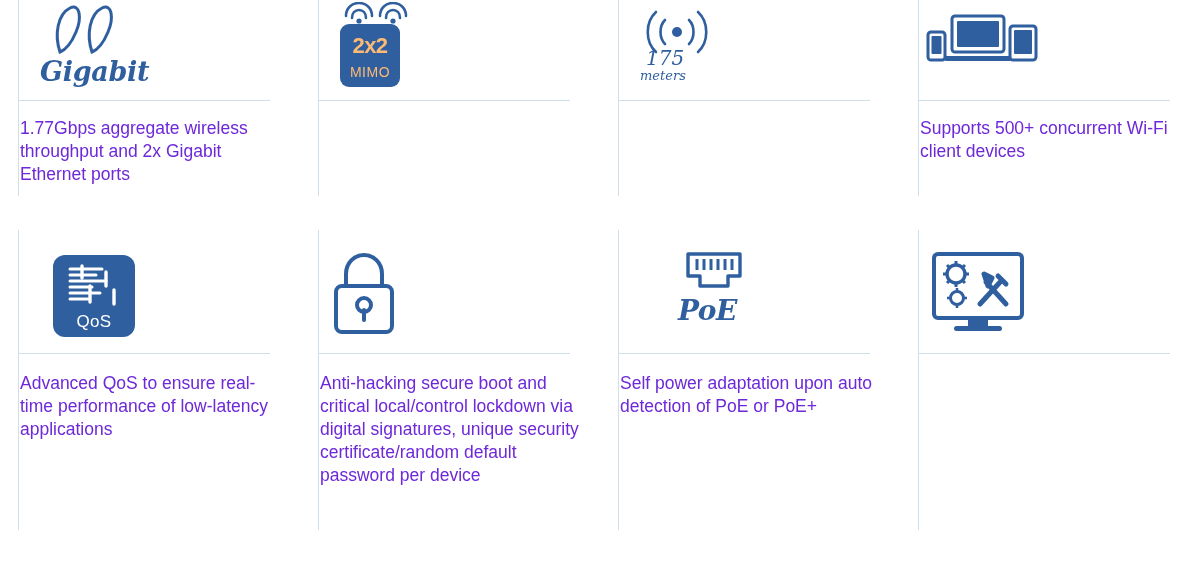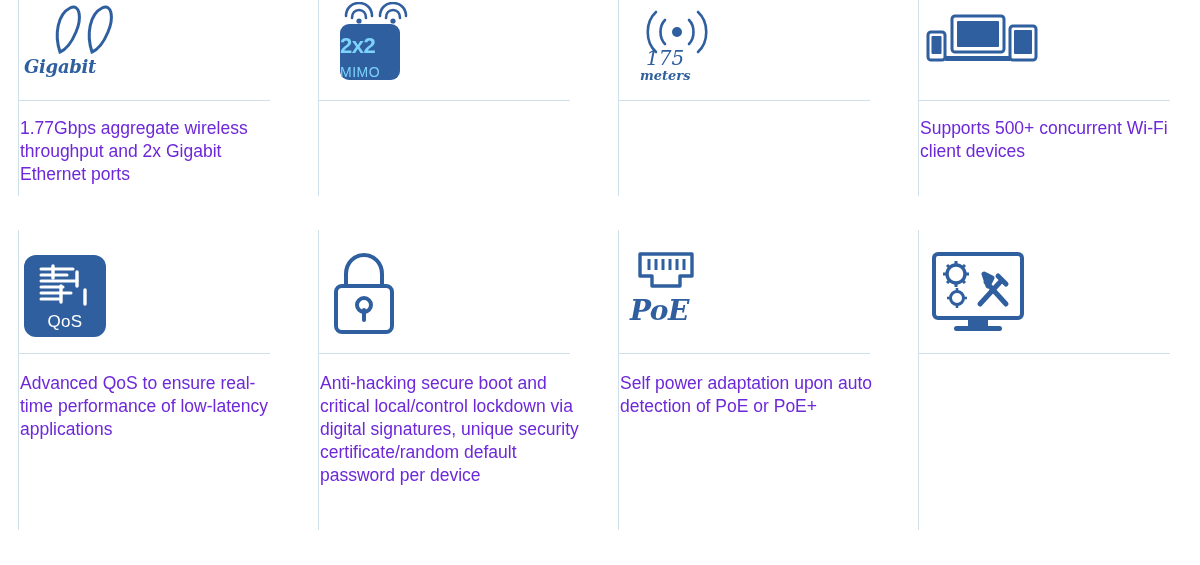--- a/index.html
+++ b/index.html
@@ -72,48 +72,48 @@
 
   
   .giga {
     position: relative;
     width: 120px;
     height: 92px;
   }
   .giga svg { position: absolute; top: 0; left: 6px; }
   .giga .word {
     position: absolute;
-    left: 0;
+    left: 16px;
     top: 52px;
     font-family: "DejaVu Serif", serif;
     font-style: italic;
     font-weight: bold;
-    font-size: 18px;
+    font-size: 27px;
     color: #2f5f9e;
     letter-spacing: -0.3px;
     text-align: center;
   }
 
   
   .mimo-wrap {
     position: relative;
     width: 110px;
     height: 96px;
   }
   .mimo-wrap svg.waves { position: absolute; left: 18px; top: 0; }
   .mimo-box {
     position: absolute;
     left: 16px;
     top: 22px;
     width: 60px;
-    height: 56px;
+    height: 63px;
     background: #2f5f9e;
     border-radius: 9px;
-    color: #7dd3fc;
-    text-align: left;
+    color: #fdba74;
+    text-align: center;
   }
   .mimo-box .big {
     display: block;
     font-size: 22px;
     font-weight: bold;
     line-height: 1;
     padding-top: 11px;
     letter-spacing: -0.5px;
   }
   .mimo-box .small {
@@ -139,52 +139,53 @@
     font-weight: normal;
     font-size: 20px;
     color: #2f5f9e;
   }
   .meters .unit {
     position: absolute;
     left: 16px;
     top: 66px;
     font-family: "DejaVu Serif", serif;
     font-style: italic;
-    font-weight: bold;
+    font-weight: normal;
     font-size: 13px;
     color: #2f5f9e;
   }
 
   
   .devices { width: 120px; height: 80px; position: relative; }
 
   
   .qos-box {
     width: 82px;
     height: 82px;
     background: #2f5f9e;
     border-radius: 12px;
     position: relative;
     color: #fff;
+    margin-left: 29px;
   }
   .qos-box .bars { position: absolute; left: 9px; top: 9px; }
   .qos-box .label {
     position: absolute;
     bottom: 5px;
     width: 100%;
     text-align: center;
     font-size: 17px;
     letter-spacing: 0.3px;
   }
 
   
   .lock { width: 90px; height: 92px; }
 
   
-  .poe { position: relative; width: 110px; height: 96px; }
+  .poe { position: relative; width: 110px; height: 96px; margin-left: 48px; }
   .poe svg.jack { position: absolute; left: 10px; top: 0; }
   .poe .txt {
     position: absolute;
     left: 6px;
     top: 46px;
     font-family: "DejaVu Serif", serif;
     font-style: italic;
     font-weight: bold;
     font-size: 28px;
     color: #2f5f9e;

